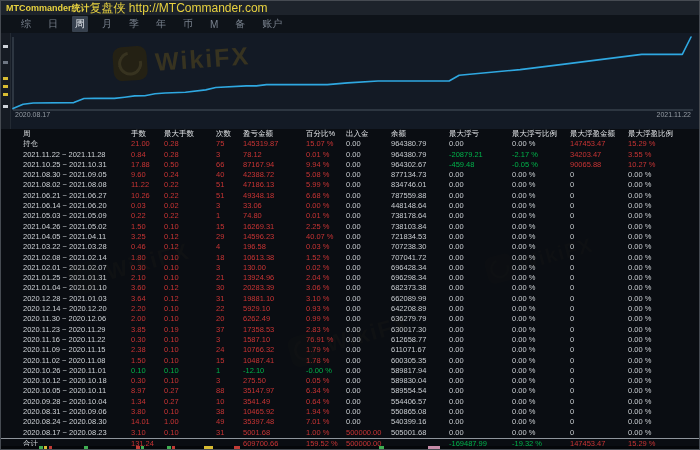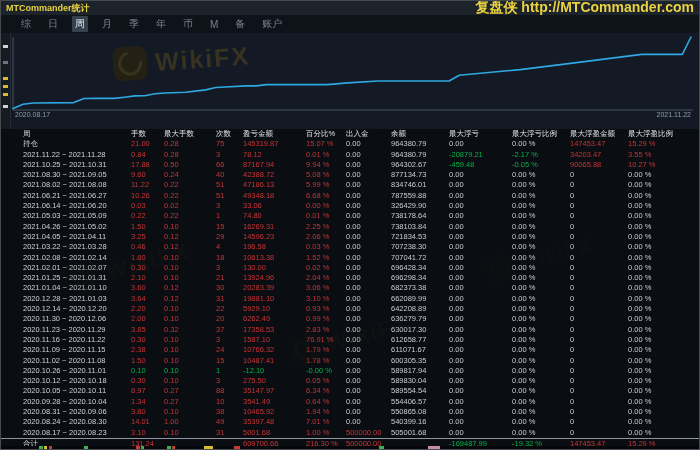--- a/index.html
+++ b/index.html
@@ -1,23 +1,23 @@
 <!DOCTYPE html>
 <html><head>
 <meta charset="utf-8">
 <style>
   html,body{margin:0;padding:0;background:#000;}
   .window{position:relative;width:700px;height:450px;background:#0a0d12;
     font-family:"Liberation Sans",sans-serif;overflow:hidden;
     border:1px solid #464b52;box-sizing:border-box;}
   
   .titlebar{position:absolute;top:0;left:0;right:0;height:14px;background:#1d232b;
-    display:flex;justify-content:space-between;align-items:center;padding:0 5px;}
+    display:flex;align-items:center;padding:0 5px;}
   .title-left{color:#e8d23f;font-size:9px;font-weight:bold;}
-  .title-right{color:#e8d23f;font-size:14px;font-weight:bold;}
+  .title-right{color:#e8d23f;font-size:12px;}
   
   .menubar{position:absolute;top:14px;left:0;right:0;height:18px;background:#0e1319;
     display:flex;align-items:center;gap:11px;padding-left:17px;font-size:10px;color:#79828e;}
   .mi{padding:1px 3px;cursor:default;}
   .mi.active{background:#37414e;color:#e6eaef;border-radius:1px;}
   
   .chart{position:absolute;top:32px;left:0;right:0;height:96px;background:#131a25;}
   .chart svg{position:absolute;left:0;top:0;}
   .xlabel{position:absolute;top:78px;font-size:7px;color:#959ca4;}
   .xlabel.start{left:14px;}
@@ -207,21 +207,21 @@
           <span class="c w">0.00 %</span>
         </div>
         <div class="trow">
           <span class="c lab">2021.06.14 ~ 2021.06.20</span>
           <span class="c r">0.03</span>
           <span class="c r">0.02</span>
           <span class="c r">3</span>
           <span class="c r">33.06</span>
           <span class="c r">0.00 %</span>
           <span class="c w">0.00</span>
-          <span class="c w">326429.90</span>
+          <span class="c w">448148.64</span>
           <span class="c w">0.00</span>
           <span class="c w">0.00 %</span>
           <span class="c w">0</span>
           <span class="c w">0.00 %</span>
         </div>
         <div class="trow">
           <span class="c lab">2021.05.03 ~ 2021.05.09</span>
           <span class="c r">0.22</span>
           <span class="c r">0.22</span>
           <span class="c r">1</span>
@@ -247,21 +247,21 @@
           <span class="c w">0.00 %</span>
           <span class="c w">0</span>
           <span class="c w">0.00 %</span>
         </div>
         <div class="trow">
           <span class="c lab">2021.04.05 ~ 2021.04.11</span>
           <span class="c r">3.25</span>
           <span class="c r">0.12</span>
           <span class="c r">29</span>
           <span class="c r">14596.23</span>
-          <span class="c r">2.06 %</span>
+          <span class="c r">40.07 %</span>
           <span class="c w">0.00</span>
           <span class="c w">721834.53</span>
           <span class="c w">0.00</span>
           <span class="c w">0.00 %</span>
           <span class="c w">0</span>
           <span class="c w">0.00 %</span>
         </div>
         <div class="trow">
           <span class="c lab">2021.03.22 ~ 2021.03.28</span>
           <span class="c r">0.46</span>
@@ -370,21 +370,21 @@
           <span class="c w">0.00</span>
           <span class="c w">636279.79</span>
           <span class="c w">0.00</span>
           <span class="c w">0.00 %</span>
           <span class="c w">0</span>
           <span class="c w">0.00 %</span>
         </div>
         <div class="trow">
           <span class="c lab">2020.11.23 ~ 2020.11.29</span>
           <span class="c r">3.85</span>
-          <span class="c r">0.32</span>
+          <span class="c r">0.19</span>
           <span class="c r">37</span>
           <span class="c r">17358.53</span>
           <span class="c r">2.83 %</span>
           <span class="c w">0.00</span>
           <span class="c w">630017.30</span>
           <span class="c w">0.00</span>
           <span class="c w">0.00 %</span>
           <span class="c w">0</span>
           <span class="c w">0.00 %</span>
         </div>
@@ -527,21 +527,21 @@
           <span class="c w">0.00 %</span>
           <span class="c w">0</span>
           <span class="c w">0.00 %</span>
         </div>
         <div class="trow total">
           <span class="c lab">合计</span>
           <span class="c r">131.24</span>
           <span class="c w"></span>
           <span class="c w"></span>
           <span class="c r">609700.66</span>
-          <span class="c r">216.30 %</span>
+          <span class="c r">159.52 %</span>
           <span class="c r">500000.00</span>
           <span class="c w"></span>
           <span class="c g">-169487.99</span>
           <span class="c g">-19.32 %</span>
           <span class="c r">147453.47</span>
           <span class="c r">15.29 %</span>
         </div>
       </div>
   </div>
 

